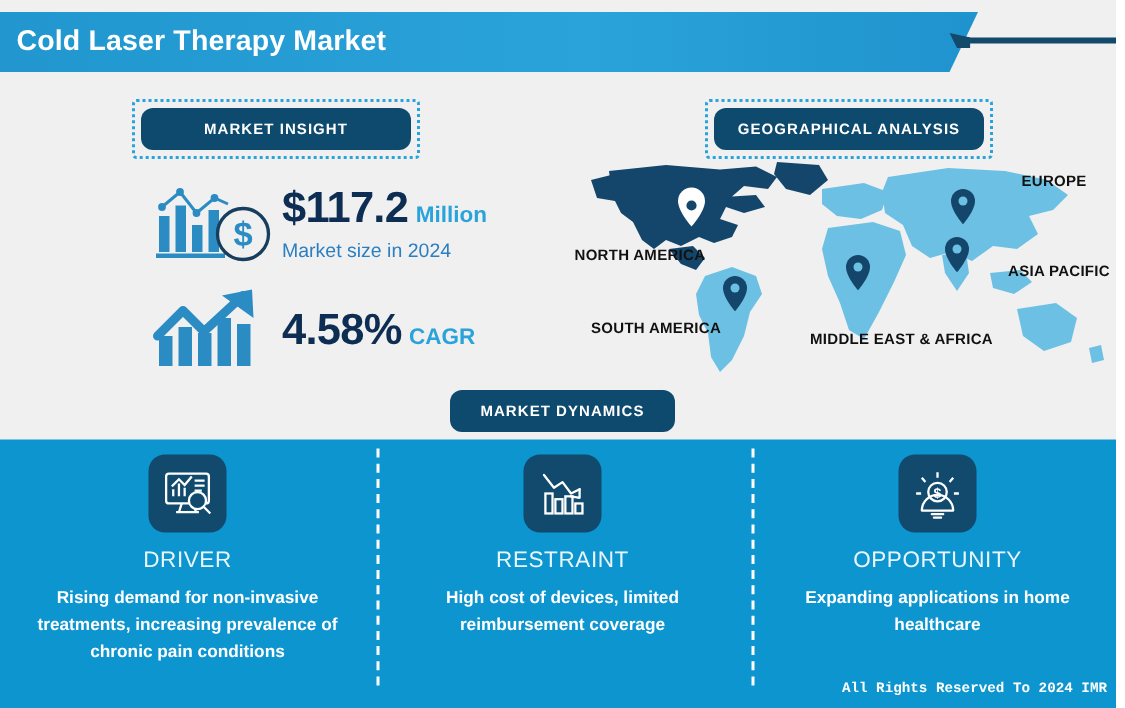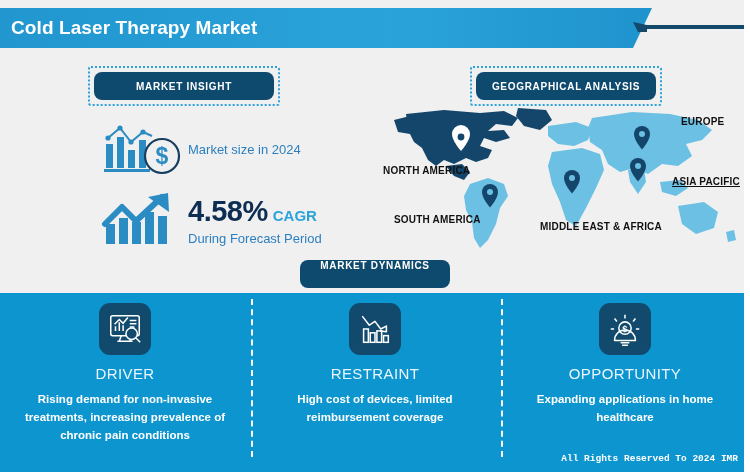--- a/index.html
+++ b/index.html
@@ -81,20 +81,21 @@
   #pill-market-insight { left: 88px; top: 66px; width: 192px; }
   #pill-geographical   { left: 470px; top: 66px; width: 192px; }
 
   #pill-market-dynamics {
     position: absolute;
     left: 300px; top: 260px;
     width: 150px; height: 28px;
     background: #0e4a6e;
     border-radius: 8px;
     display: flex;
+    align-items: center;
     justify-content: center;
   }
 
   
   .stat-row {
     position: absolute;
     display: flex;
     align-items: center;
   }
   #stat-marketsize { left: 100px; top: 118px; }
@@ -240,20 +241,24 @@
         <circle cx="8" cy="20" r="2.6" fill="#2b8cc4"></circle>
         <circle cx="20" cy="10" r="2.6" fill="#2b8cc4"></circle>
         <circle cx="31" cy="24" r="2.6" fill="#2b8cc4"></circle>
         <circle cx="43" cy="14" r="2.6" fill="#2b8cc4"></circle>
 
         <circle cx="62" cy="38" r="17" fill="#f0f0f0" stroke="#173e5e" stroke-width="2.2"></circle>
         <text x="62" y="46" font-family="Liberation Sans, sans-serif" font-size="23" font-weight="bold" fill="#2b8cc4" text-anchor="middle">$</text>
       </svg>
     </div>
     <div class="stat-text">
+      <div class="stat-value-line">
+        <span class="stat-big">$117.2</span>
+        <span class="stat-unit">Million</span>
+      </div>
       <div class="stat-sub">Market size in 2024</div>
     </div>
   </div>
 
   <div class="stat-row" id="stat-cagr">
     <div class="stat-icon">
       <svg viewBox="0 0 82 60" width="82" height="60">
         <rect x="6" y="34" width="9" height="20" fill="#2b8cc4"></rect>
         <rect x="19" y="28" width="9" height="26" fill="#2b8cc4"></rect>
         <rect x="32" y="32" width="9" height="22" fill="#2b8cc4"></rect>
@@ -261,21 +266,20 @@
         <rect x="58" y="26" width="9" height="28" fill="#2b8cc4"></rect>
         <polyline points="5,34 22,17 36,31 62,7" fill="none" stroke="#2b8cc4" stroke-width="6" stroke-linejoin="round" stroke-linecap="round"></polyline>
         <polygon points="68,3 69,22 48,7" fill="#2b8cc4"></polygon>
       </svg>
     </div>
     <div class="stat-text">
       <div class="stat-value-line">
         <span class="stat-big">4.58%</span>
         <span class="stat-unit">CAGR</span>
       </div>
-      <div class="stat-sub">During Forecast Period</div>
     </div>
   </div>
 
   <div class="pill-box" id="pill-geographical">
     <div class="pill">
       <span class="pill-label">GEOGRAPHICAL ANALYSIS</span>
     </div>
   </div>
 
   <div id="map-area">
@@ -324,21 +328,21 @@
       </g>
       <g>
         <path d="M172,70 a8,8 0 1,1 16,0 c0,6.5 -8,15.5 -8,15.5 c0,0 -8,-9 -8,-15.5 z" fill="#14466b"></path>
         <circle cx="180" cy="70" r="3" fill="#6cc0e4"></circle>
       </g>
     </svg>
 
     <span class="map-label" style="left:-9px; top:57px;">NORTH AMERICA</span>
     <span class="map-label" style="left:2px;  top:106px;">SOUTH AMERICA</span>
     <span class="map-label" style="left:289px; top:8px;">EUROPE</span>
-    <span class="map-label" style="left:280px; top:68px;text-decoration:underline;">ASIA PACIFIC</span>
+    <span class="map-label" style="left:280px; top:68px;">ASIA PACIFIC</span>
     <span class="map-label" style="left:148px; top:113px;">MIDDLE EAST &amp; AFRICA</span>
   </div>
 
   <div id="pill-market-dynamics">
     <span class="pill-label">MARKET DYNAMICS</span>
   </div>
 
   <div id="dynamics-band">
 
     <div class="divider" id="divider-1"></div>

